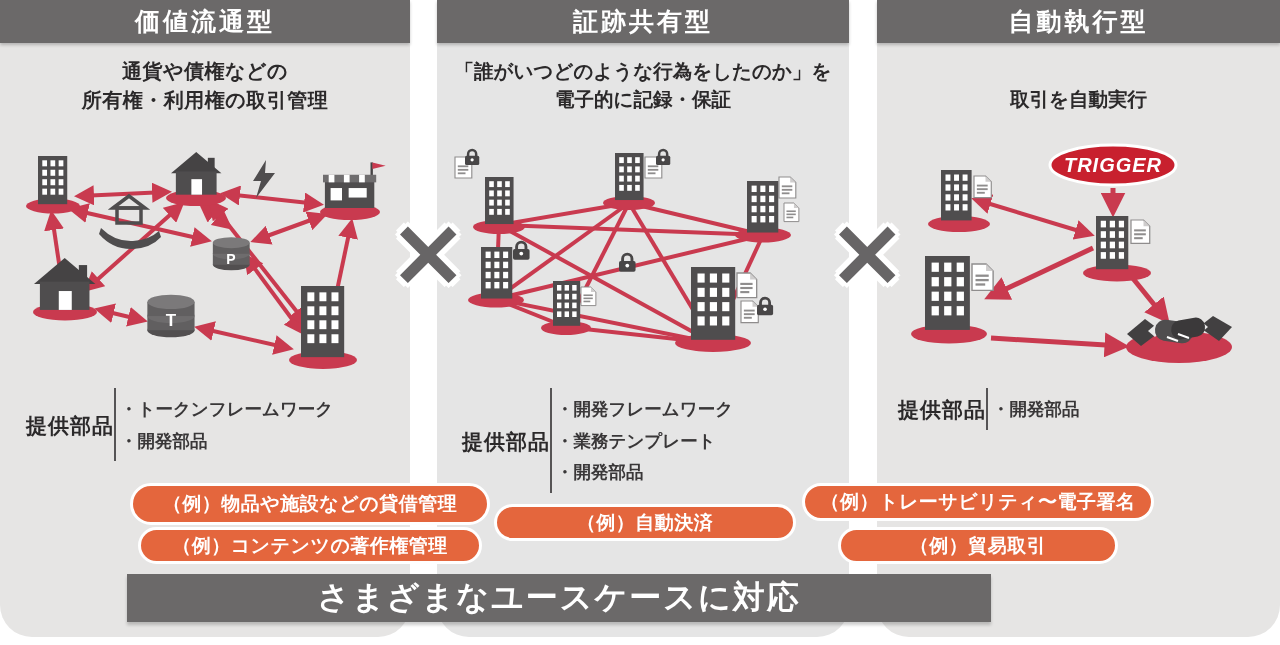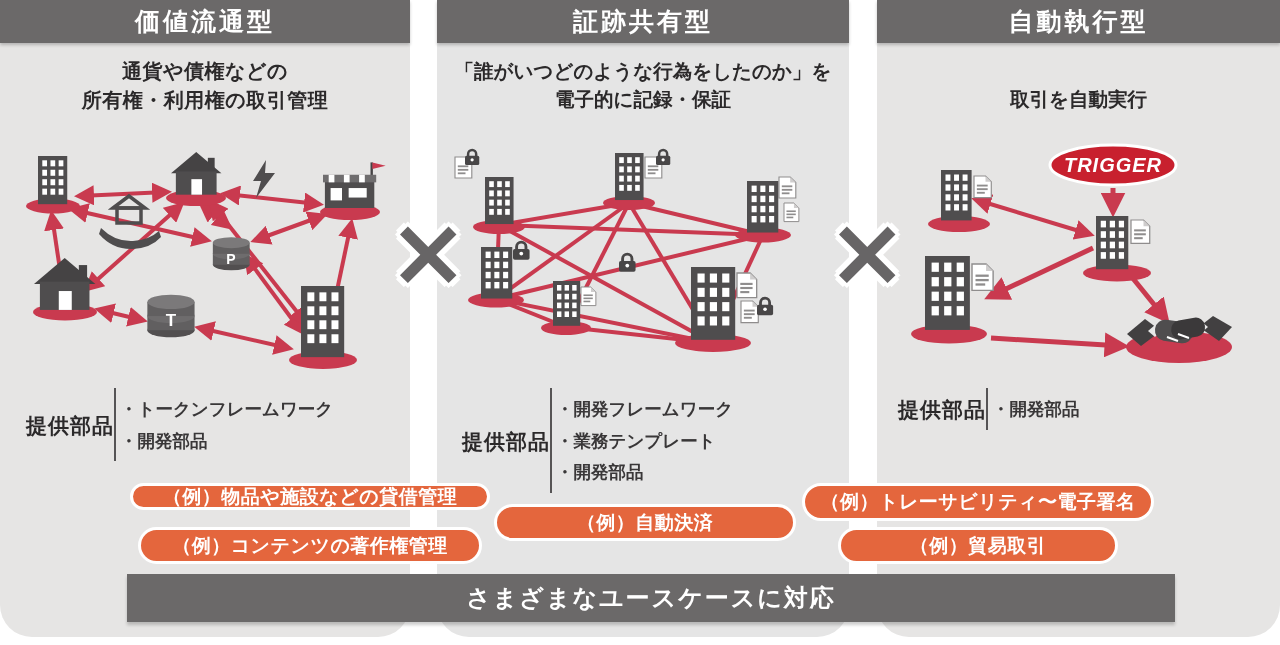--- a/index.html
+++ b/index.html
@@ -26,29 +26,29 @@
   .parts { position:absolute; top:388px; left:26px; display:flex; align-items:center; }
   .col-mid .parts { left:25px; } .col-right .parts { left:21px; }
   .parts-label { font-size:21px; font-weight:700; color:#2b292a; white-space:nowrap; padding-top:3px; letter-spacing:1px; }
   .parts-divider { width:2px; background:#56545  5; background:#565455; align-self:stretch; min-height:36px; }
   .parts-list { list-style:none; margin:4px; padding:2px 0 0 0; font-size:17.5px; font-weight:700; color:#393738; line-height:1.8; white-space:nowrap; }
   .pill {
     position:absolute; display:flex; align-items:center; justify-content:center;
     background:#e4663d; border:3px solid #ffffff; border-radius:999px; box-sizing:border-box;
     color:#ffffff; font-weight:700; font-size:19px; white-space:nowrap; letter-spacing:0.5px; z-index:5;
   }
-  .pill-l1 { left:130px; top:483px; width:360px; height:27px; }
+  .pill-l1 { left:130px; top:483px; width:360px; height:42px; }
   .pill-l2 { left:138px; top:527px; width:344px; height:37px; }
   .pill-m1 { left:494px; top:504px; width:302px; height:37px; }
   .pill-r1 { left:802px; top:483px; width:352px; height:38px; }
   .pill-r2 { left:838px; top:527px; width:280px; height:37px; }
   .footer-bar {
-    position:absolute; left:127px; top:574px; width:1048px; height:48px; background:#6b6969;
+    position:absolute; left:127px; top:574px; width:864px; height:48px; background:#6b6969;
     color:#ffffff; display:flex; align-items:center; justify-content:center;
-    font-size:24px; font-weight:700; letter-spacing:2px; z-index:4;
+    font-size:32px; font-weight:700; letter-spacing:2px; z-index:4;
     box-shadow:0 3px 3px rgba(0,0,0,.2);
   }
   .xmark {
     position:absolute; top:202px; width:72px; height:100px; text-align:center; z-index:6;
     font-family:"DejaVu Sans",sans-serif; font-weight:900; font-size:96px; line-height:100px; color:#676566;
     text-shadow:-4px -4px 0 #fff, 4px -4px 0 #fff, -4px 4px 0 #fff, 4px 4px 0 #fff,
                  0 -5px 0 #fff, 0 5px 0 #fff, -5px 0 0 #fff, 5px 0 0 #fff;
   }
   .xmark-1 { left:388px; } .xmark-2 { left:827px; }
   .mesh   { stroke:#c93a4f; stroke-width:4; }

